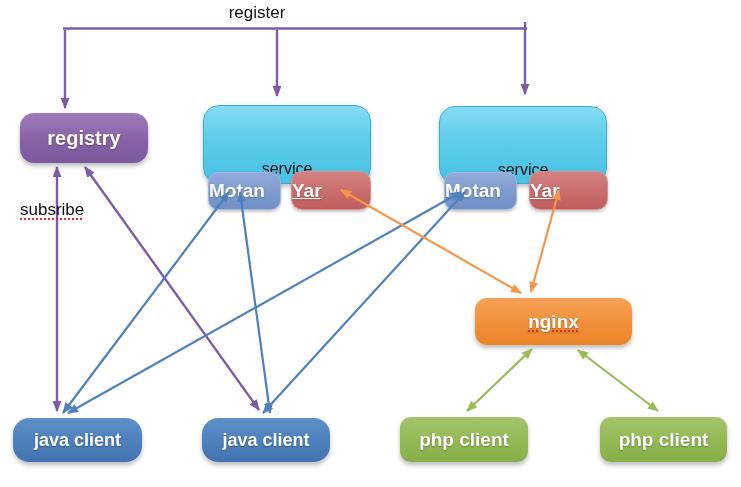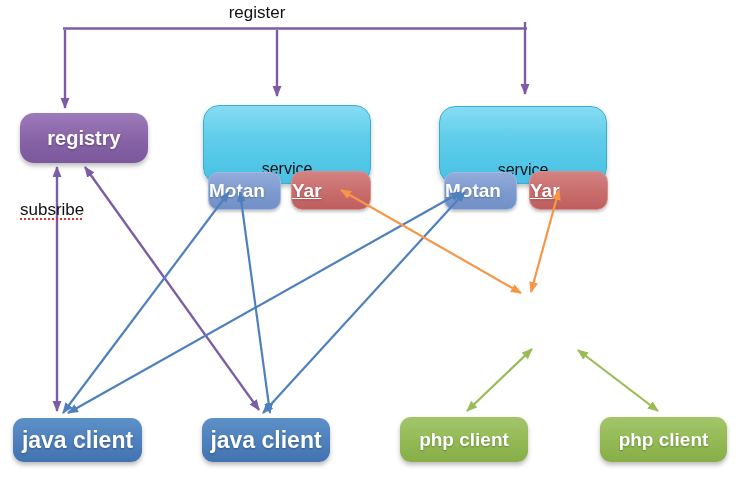--- a/index.html
+++ b/index.html
@@ -38,21 +38,21 @@
   #service1 .yar   { left:87px; top:41px; width:80px; height:39px; }
   #service2 .motan { left:4px;  top:41px; width:73px; height:38px; }
   #service2 .yar   { left:89px; top:40px; width:79px; height:39px; }
 
   #nginx { left:475px; top:298px; width:157px; height:47px; border-radius:12px;
            background:linear-gradient(180deg,#f5a257 0%,#f0913c 50%,#ec8428 100%);
            font-size:19px; }
   #nginx .spellcheck { text-decoration:underline dotted #e62e2e; text-decoration-thickness:2px; text-underline-offset:3px; }
 
   .java { background:linear-gradient(180deg,#5e90c8 0%,#4e81bd 50%,#4273b0 100%);
-          border-radius:11px; font-size:23px; }
+          border-radius:16px; font-size:18px; }
   #java1 { left:13px;  top:418px; width:129px; height:44px; }
   #java2 { left:202px; top:418px; width:128px; height:44px; }
 
   .php { background:linear-gradient(180deg,#a4c56b 0%,#94ba56 50%,#87ae48 100%);
          border-radius:11px; font-size:19px; }
   #php1 { left:400px; top:417px; width:128px; height:45px; }
   #php2 { left:600px; top:417px; width:127px; height:45px; }
 
   .floating-label { position:absolute; font-size:17px; color:#111111; z-index:6; }
   #register-label { left:190px; top:3px; width:134px; text-align:center; }
@@ -122,20 +122,23 @@
   <div class="service" id="service2">
     <div class="service-title">service</div>
     <div class="badge motan">
       <span>Motan</span>
     </div>
     <div class="badge yar">
       <span>Yar</span>
     </div>
   </div>
 
+  <div class="node" id="nginx">
+    <span class="spellcheck">nginx</span>
+  </div>
 
   <div class="node java" id="java1">
     <span>java client</span>
   </div>
   <div class="node java" id="java2">
     <span>java client</span>
   </div>
 
   <div class="node php" id="php1">
     <span>php client</span>

